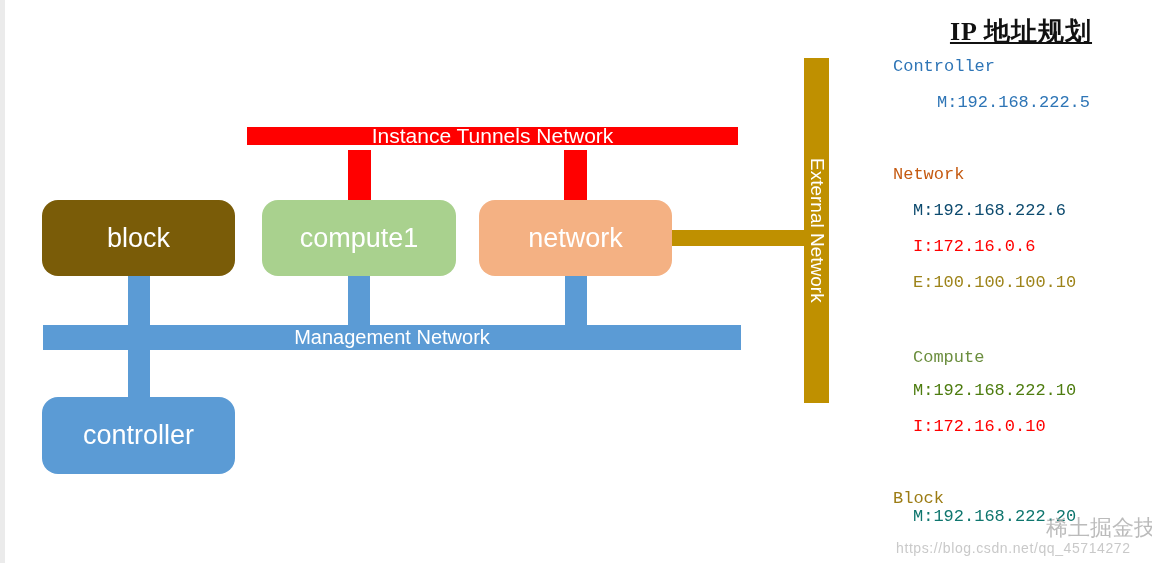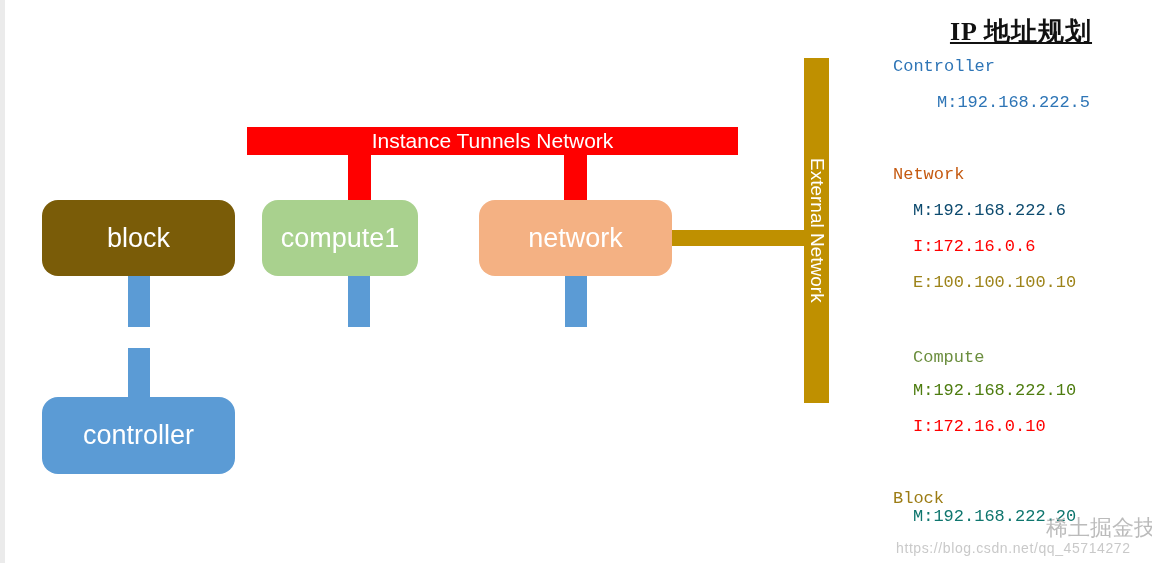--- a/index.html
+++ b/index.html
@@ -2,34 +2,34 @@
 <html><head>
 <meta charset="utf-8">
 <style>
   html,body{margin:0;padding:0;background:#ffffff;}
   #page{position:relative;width:1152px;height:563px;background:#ffffff;overflow:hidden;
         font-family:"Liberation Sans","DejaVu Sans",sans-serif;}
   #left-edge{position:absolute;left:0;top:0;width:5px;height:563px;background:#ebebeb;}
 
   
   .bus{position:absolute;display:flex;align-items:center;justify-content:center;}
-  #tunnels-bus{left:247px;top:127px;width:491px;height:28px;}
+  #tunnels-bus{left:247px;top:127px;width:491px;height:18px;}
   #tunnels-bus .bus-label{color:#ffffff;font-size:21px;line-height:26px;}
   #management-bus{left:43px;top:325px;width:698px;height:25px;}
   #management-bus .bus-label{color:#ffffff;font-size:20px;line-height:25px;}
   #external-bus{left:804px;top:58px;width:25px;height:345px;}
   #external-bus .bus-label{color:#ffffff;font-size:19px;writing-mode:vertical-rl;white-space:nowrap;}
 
   .stub{position:absolute;}
 
   
   .node{position:absolute;height:76px;border-radius:16px;display:flex;align-items:center;justify-content:center;
         color:#ffffff;font-size:27px;}
   #node-block{left:42px;top:200px;width:193px;}
-  #node-compute1{left:262px;top:200px;width:156px;}
+  #node-compute1{left:262px;top:200px;width:194px;}
   #node-network{left:479px;top:200px;width:193px;}
   #node-controller{left:42px;top:397px;width:193px;height:77px;}
 
   
   #ip-heading{position:absolute;left:890px;top:14px;width:262px;text-align:center;
               font-family:"Liberation Serif","DejaVu Serif",serif;font-weight:bold;
               font-size:26px;color:#111111;letter-spacing:1px;text-decoration:underline;}
   .ip-group-label{position:absolute;left:893px;font-family:"Liberation Mono","DejaVu Sans Mono",monospace;
                   font-size:17px;white-space:nowrap;}
   .ip-line{position:absolute;left:913px;font-family:"Liberation Mono","DejaVu Sans Mono",monospace;
@@ -50,20 +50,23 @@
   <div class="stub" style="left: 348px; top: 150px; width: 23px; height: 53px; background-color: rgb(255, 0, 0);"></div>
   <div class="stub" style="left: 564px; top: 150px; width: 23px; height: 53px; background-color: rgb(255, 0, 0);"></div>
   <div class="bus" id="tunnels-bus" style="background-color: rgb(255, 0, 0);">
     <span class="bus-label">Instance Tunnels Network</span>
   </div>
 
   <div class="stub" style="left: 128px; top: 274px; width: 22px; height: 53px; background-color: rgb(91, 155, 213);"></div>
   <div class="stub" style="left: 348px; top: 274px; width: 22px; height: 53px; background-color: rgb(91, 155, 213);"></div>
   <div class="stub" style="left: 565px; top: 274px; width: 22px; height: 53px; background-color: rgb(91, 155, 213);"></div>
   <div class="stub" style="left: 128px; top: 348px; width: 22px; height: 51px; background-color: rgb(91, 155, 213);"></div>
+  <div class="bus" id="management-bus" style="background-color: rgb(91, 155, 213);">
+    <span class="bus-label">Management Network</span>
+  </div>
 
   <div class="stub" style="left: 671px; top: 230px; width: 134px; height: 16px; background-color: rgb(191, 144, 0);"></div>
   <div class="bus" id="external-bus" style="background-color: rgb(191, 144, 0);">
     <span class="bus-label">External Network</span>
   </div>
 
   <div class="node" id="node-block" style="background-color: rgb(122, 92, 8);">block</div>
   <div class="node" id="node-compute1" style="background-color: rgb(169, 209, 142);">compute1</div>
   <div class="node" id="node-network" style="background-color: rgb(244, 177, 131);">network</div>
   <div class="node" id="node-controller" style="background-color: rgb(91, 155, 213);">controller</div>

